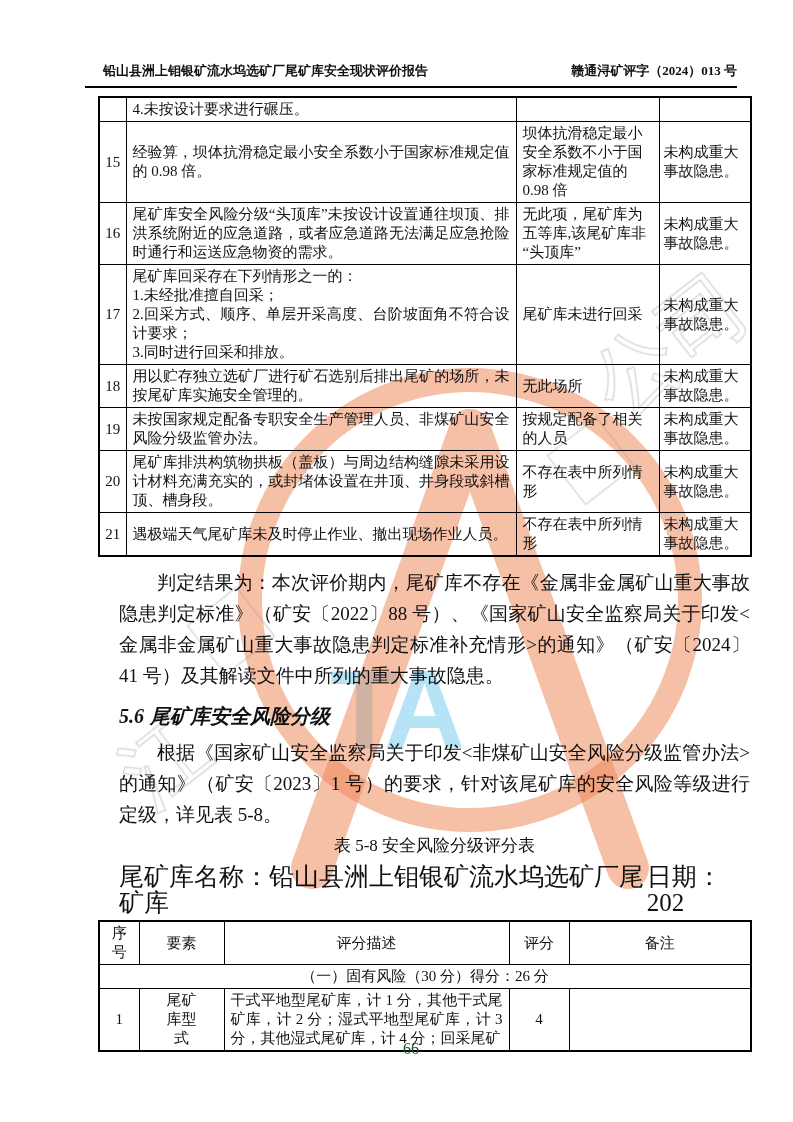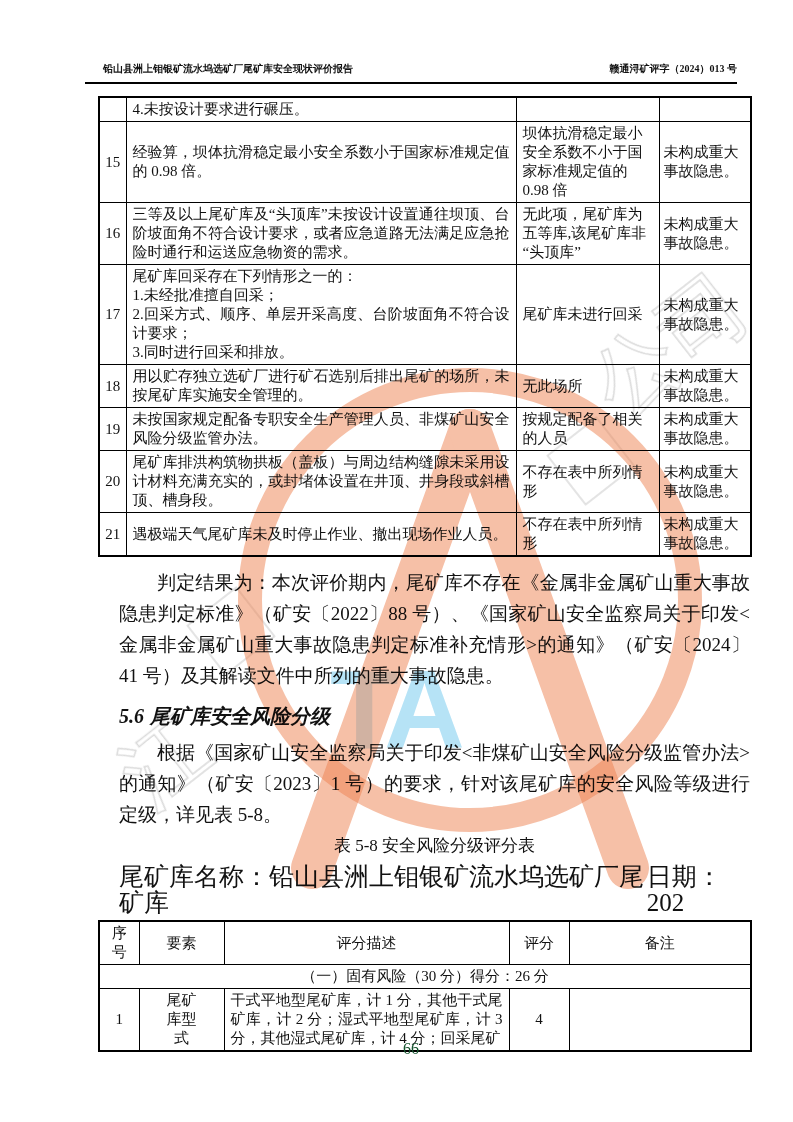--- a/index.html
+++ b/index.html
@@ -9,21 +9,21 @@
     background:#ffffff;
     margin:0 auto;
     overflow:hidden;
     font-family:"Liberation Serif","DejaVu Serif",serif;
     color:#111;
   }
   
   .doc-header{
     position:absolute;left:85px;top:62px;width:652px;
     display:flex;justify-content:space-between;align-items:flex-end;
-    font-size:10px;font-weight:bold;
+    font-size:13px;font-weight:bold;
     border-bottom:2px solid #000;
     padding-bottom:6px;
   }
   .doc-header .hl{padding-left:18px;}
   
   .content{position:absolute;left:98px;top:96px;width:652px;}
   
   table{border-collapse:collapse;table-layout:fixed;width:652px;background:transparent;}
   table.bordered{border:2px solid #000;}
   td,th{border:1px solid #000;font-size:15px;line-height:19px;padding:2px 6px;vertical-align:middle;font-weight:normal;}
@@ -104,21 +104,21 @@
 
           <tr>
             <td class="c-no">15</td>
             <td class="c-item">经验算，坝体抗滑稳定最小安全系数小于国家标准规定值的 0.98 倍。</td>
             <td class="c-sit">坝体抗滑稳定最小安全系数不小于国家标准规定值的 0.98 倍</td>
             <td class="c-con">未构成重大事故隐患。</td>
           </tr>
 
           <tr>
             <td class="c-no">16</td>
-            <td class="c-item">三等及以上尾矿库及“头顶库”未按设计设置通往坝顶、台阶坡面角不符合设计要求，或者应急道路无法满足应急抢险时通行和运送应急物资的需求。</td>
+            <td class="c-item">尾矿库安全风险分级“头顶库”未按设计设置通往坝顶、排洪系统附近的应急道路，或者应急道路无法满足应急抢险时通行和运送应急物资的需求。</td>
             <td class="c-sit">无此项，尾矿库为五等库,该尾矿库非“头顶库”</td>
             <td class="c-con">未构成重大事故隐患。</td>
           </tr>
 
           <tr>
             <td class="c-no">17</td>
             <td class="c-item">尾矿库回采存在下列情形之一的：
 1.未经批准擅自回采；
 2.回采方式、顺序、单层开采高度、台阶坡面角不符合设计要求；
 3.同时进行回采和排放。</td>

